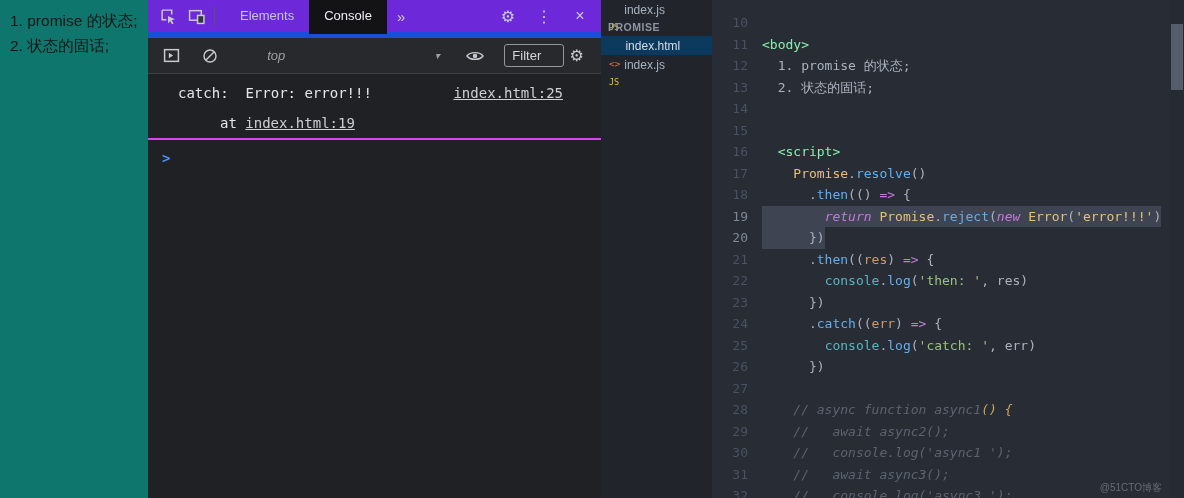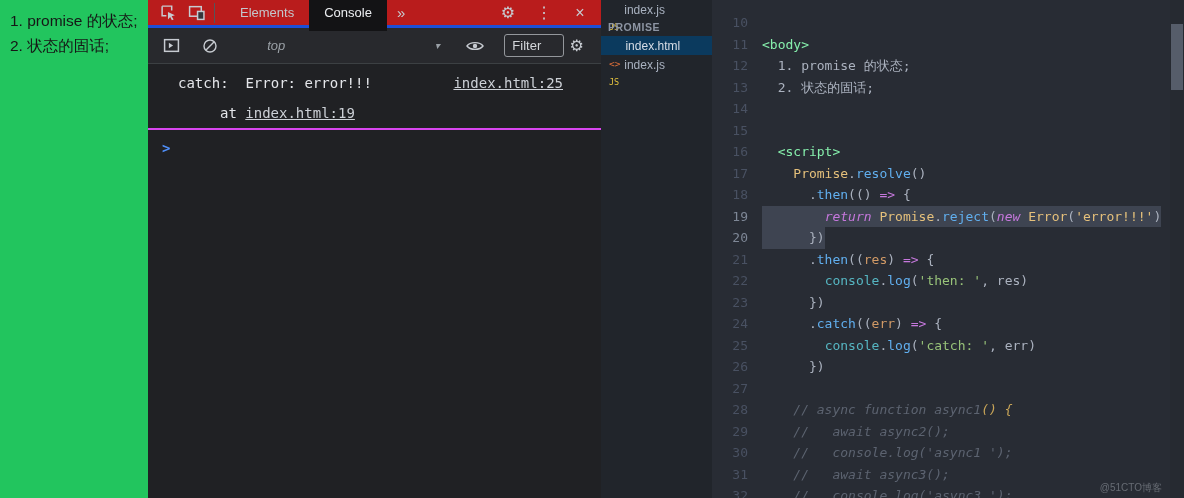--- a/index.html
+++ b/index.html
@@ -1,25 +1,25 @@
 <!DOCTYPE html>
 <html><head>
 <meta charset="utf-8">
 <style>
   * { margin:0; padding:0; box-sizing:border-box; }
   body { font-family:"Liberation Sans", sans-serif; background:#888; }
   .screen { position:relative; width:1184px; height:498px; overflow:hidden; background:#fff; }
 
   
-  .note-panel { position:absolute; left:0; top:0; width:148px; height:100%; background:#22c55e; padding:8px 6px 0 10px; }
+  .note-panel { position:absolute; left:0; top:0; width:148px; height:100%; background:#0f766e; padding:8px 6px 0 10px; }
   .note-panel p { font-size:15.5px; line-height:1.62; color:#161616; word-break:break-all; }
 
   
   .devtools { position:absolute; left:148px; top:0; width:453px; height:100%; background:#202124; color:#bdc1c6; }
-  .dt-tabbar { display:flex; align-items:center; height:28px; background:#b91c1c; border-bottom:3px solid #1d4ed8; padding:0 8px 0 6px; }
+  .dt-tabbar { display:flex; align-items:center; height:38px; background:#6d28d9; border-bottom:6px solid #1d4ed8; padding:0 8px 0 6px; }
   .dt-icon { display:inline-flex; align-items:center; justify-content:center; width:28px; height:28px; color:#c7cbd1; cursor:pointer; }
   .dt-icon svg { display:block; }
   .dt-sep { width:1px; height:20px; background:#54565a; margin:0 10px 0 4px; }
   .dt-tab { padding:0 15px; height:36px; line-height:36px; font-size:13px; color:#c3c7cc; cursor:pointer; }
   .dt-tab.active { background:#131315; color:#eceef1; }
   .dt-chev { font-size:15px; color:#c7cbd1; padding:0 10px; cursor:pointer; }
   .dt-right { margin-left:auto; display:flex; align-items:center; gap:10px; }
   .dt-glyph { font-size:16px; color:#c7cbd1; width:26px; text-align:center; cursor:pointer; }
 
   .dt-toolbar { display:flex; align-items:center; height:36px; background:#28292d; border-bottom:1px solid #3c4043; padding:0 12px 0 10px; }

